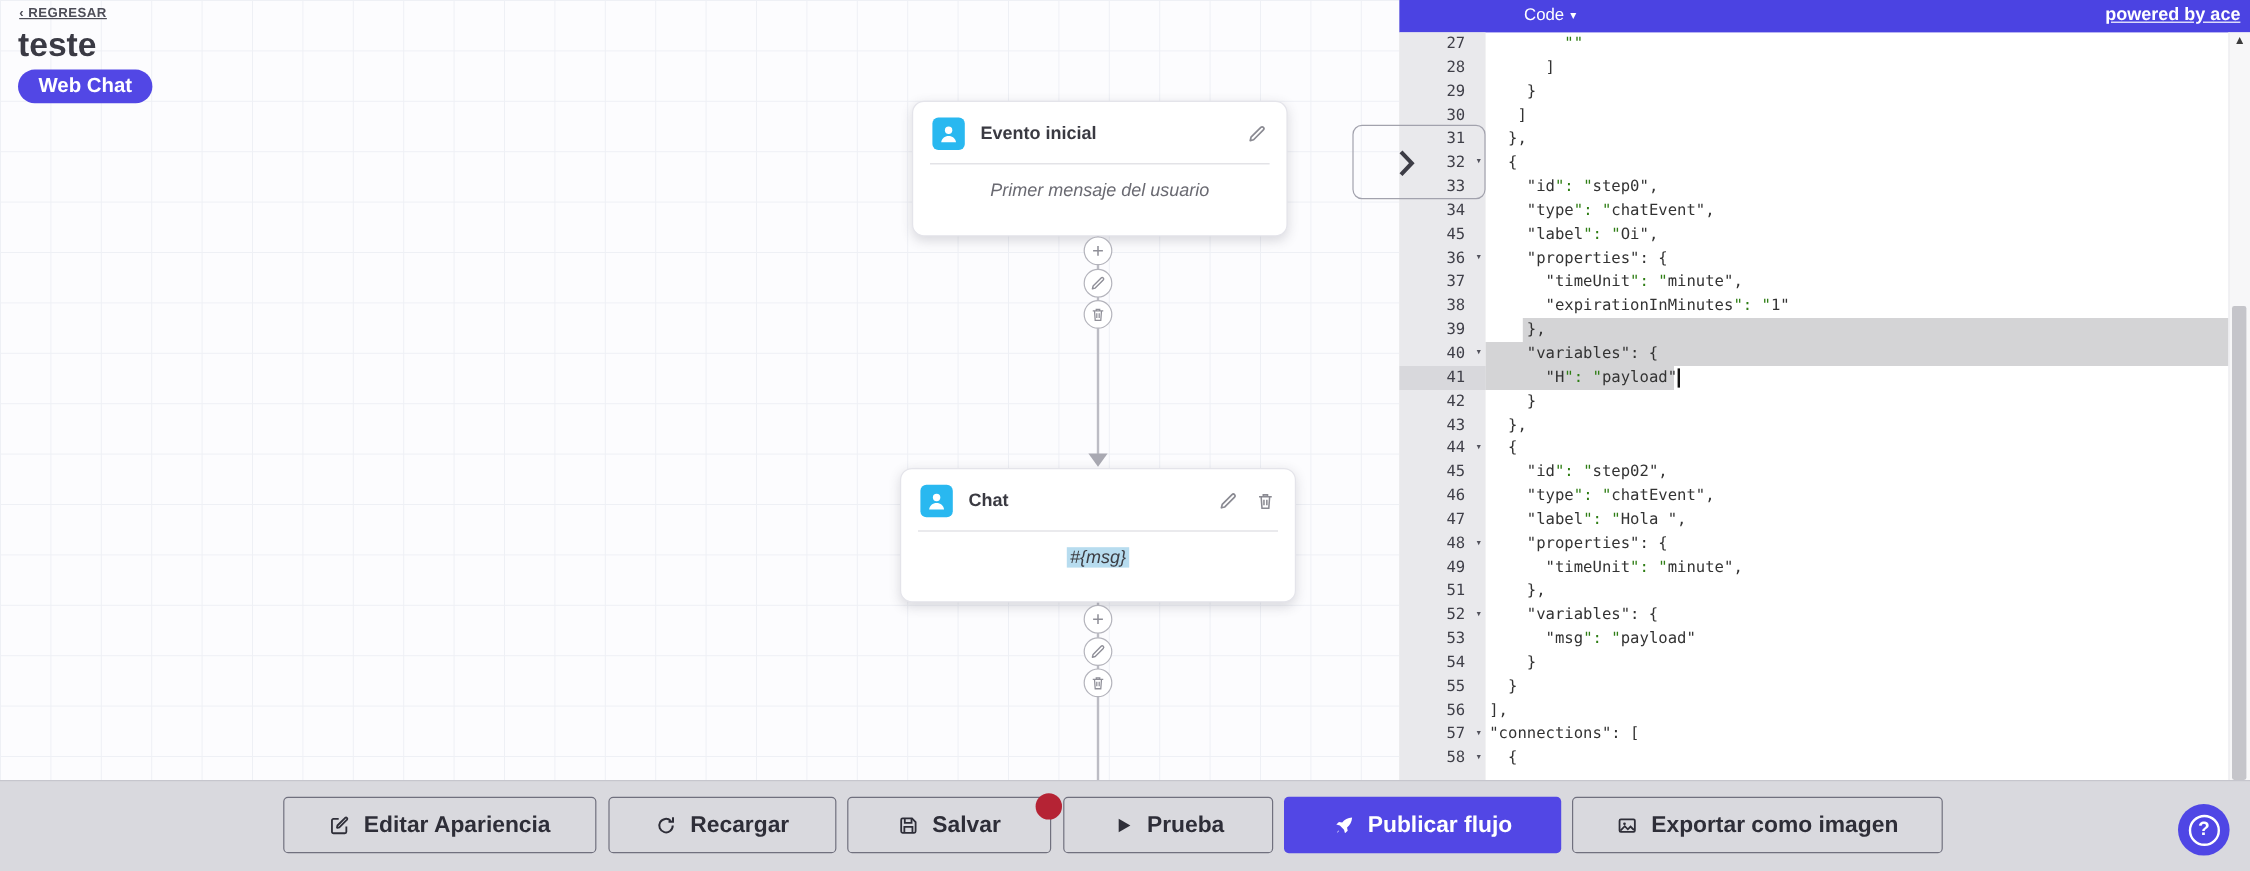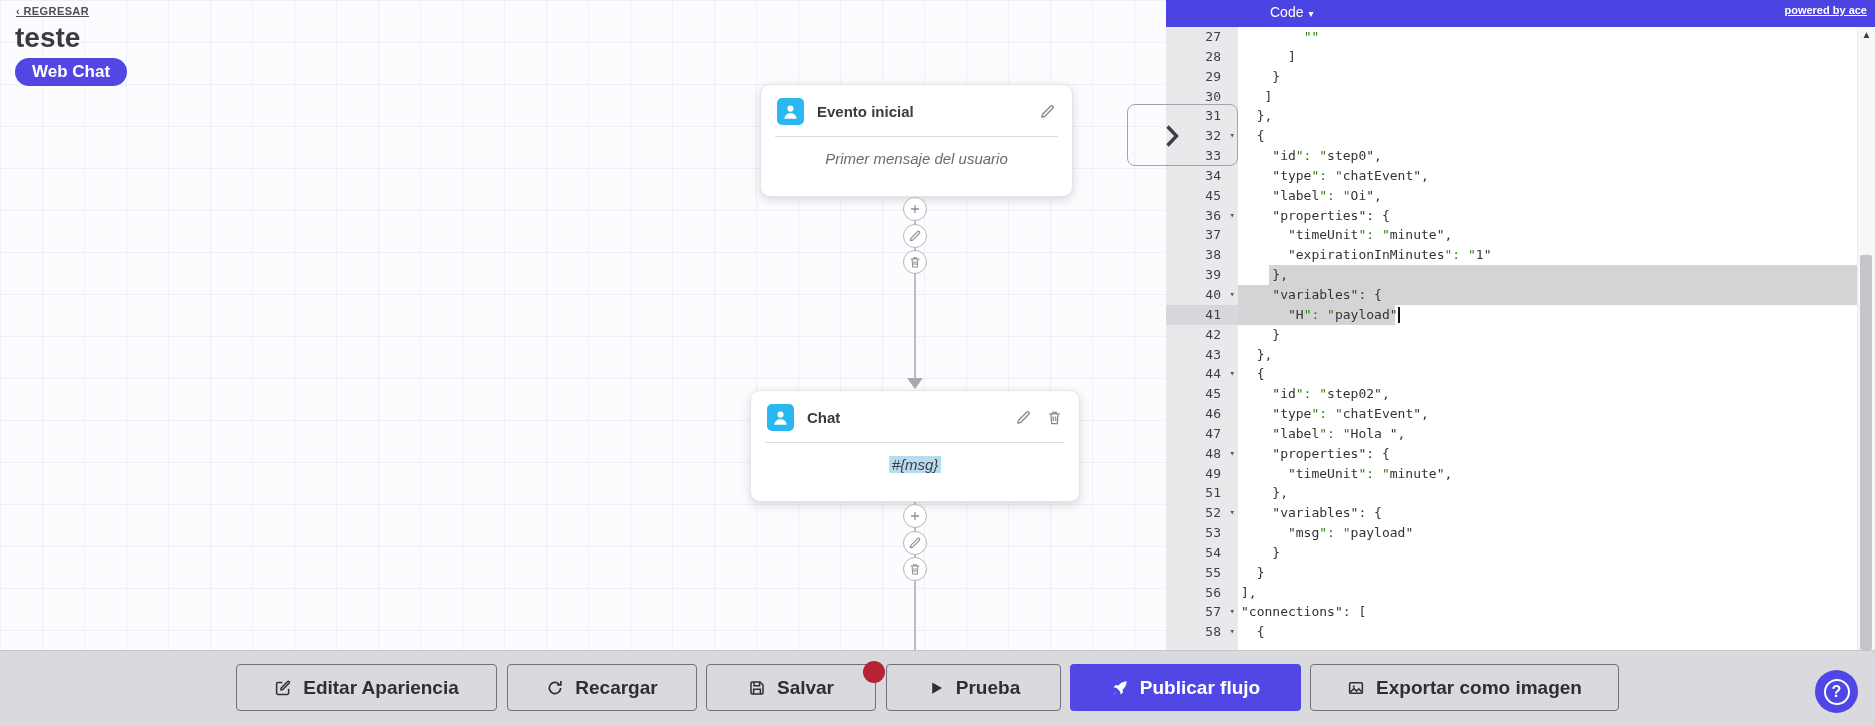--- a/index.html
+++ b/index.html
@@ -63,21 +63,21 @@
   .circle-btn svg { width:14px; height:14px; }
   
   #code-panel { position:absolute; left:1166px; top:0; width:709px; height:650px; background:#fff; overflow:hidden; }
   #code-header { position:absolute; left:0; top:0; right:0; height:27px; background:#4b43e2; }
   .mode-select {
     position:absolute; left:88px; top:4px; color:#fff; font-size:14px; cursor:pointer;
     display:flex; align-items:center; gap:5px;margin-left:16px;
   }
   .mode-caret { font-size:10px; position:relative; top:1px; }
   .powered-by {
-    position:absolute; right:8px; top:4px; color:#fff; font-size:11px; font-weight:bold;
+    position:absolute; right:8px; top:4px; color:#fff; font-size:15px; font-weight:bold;
     text-decoration:underline; cursor:pointer;
   }
   #gutter-col { position:absolute; left:0; top:27px; bottom:0; width:72px; background:#e9e9ec; }
   #code-lines { position:absolute; left:0; top:27px; right:18px; bottom:0; overflow:hidden; }
   .code-row { display:flex; height:19.85px; line-height:19.85px; font-family:"DejaVu Sans Mono","Liberation Mono",monospace; font-size:13px; }
   .gutter-cell {
     width:72px; flex:0 0 auto; text-align:right; padding-right:17px; color:#3f3f48;
     position:relative; background:transparent;
   }
   .gutter-cell.active { background:#d8d8dc; }

